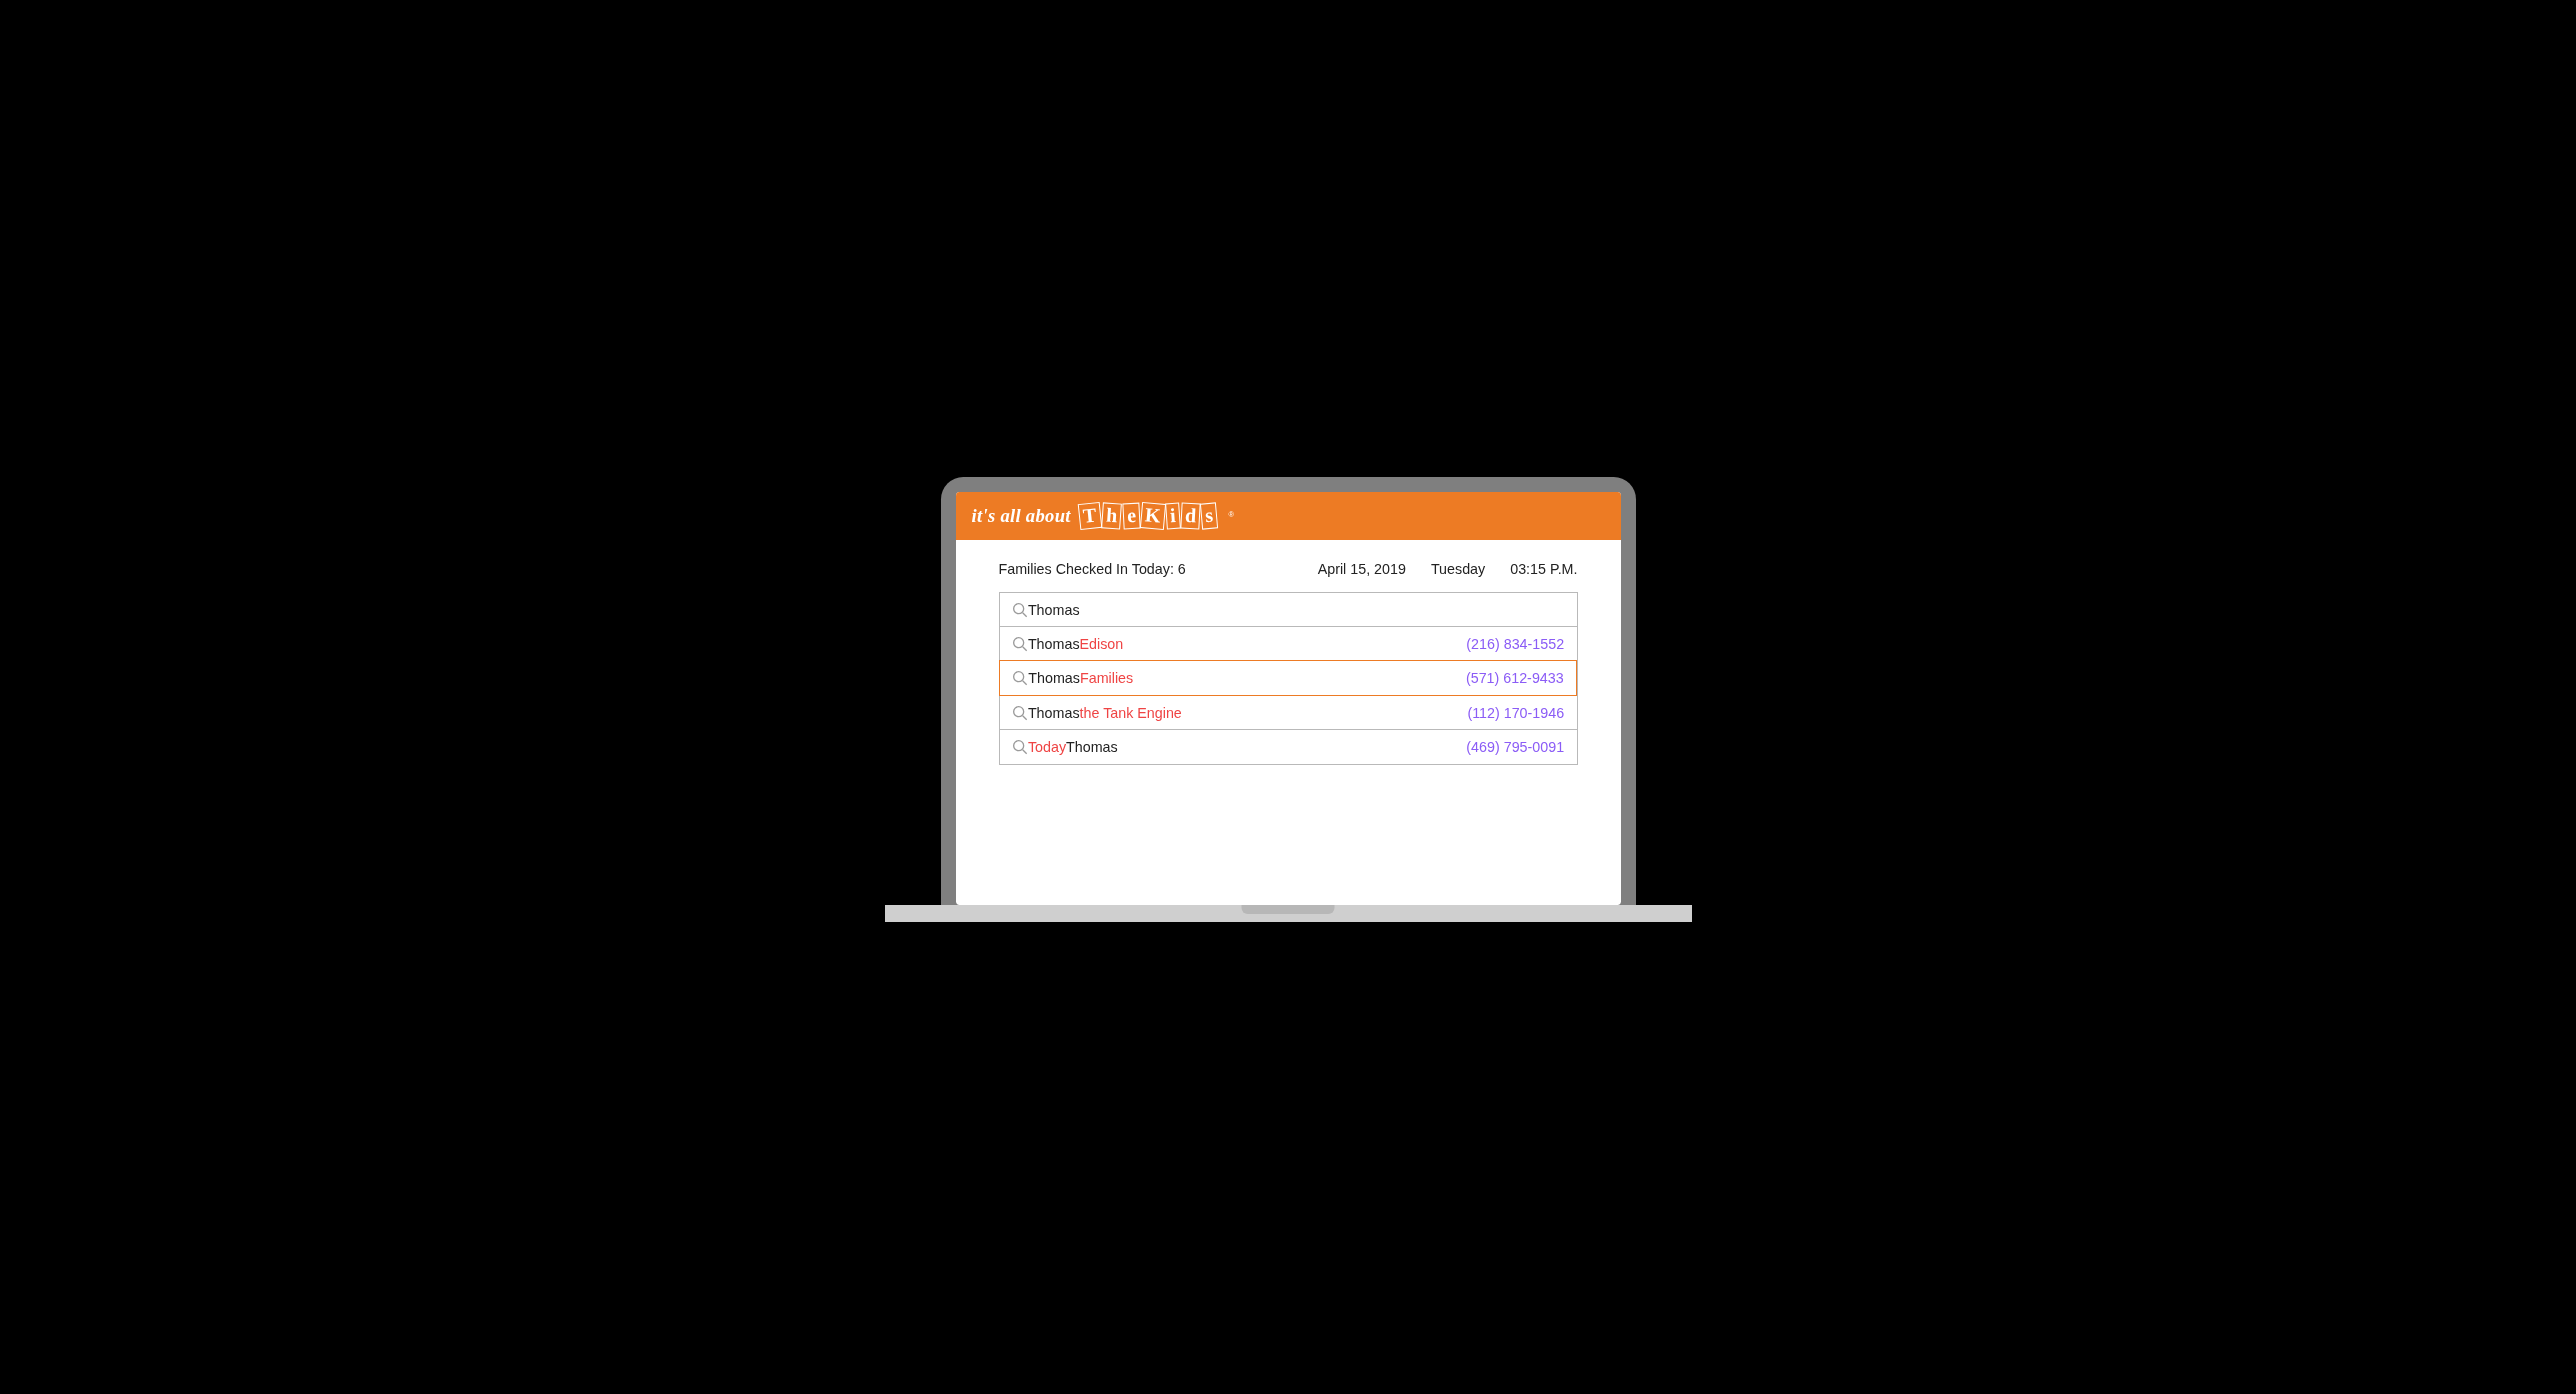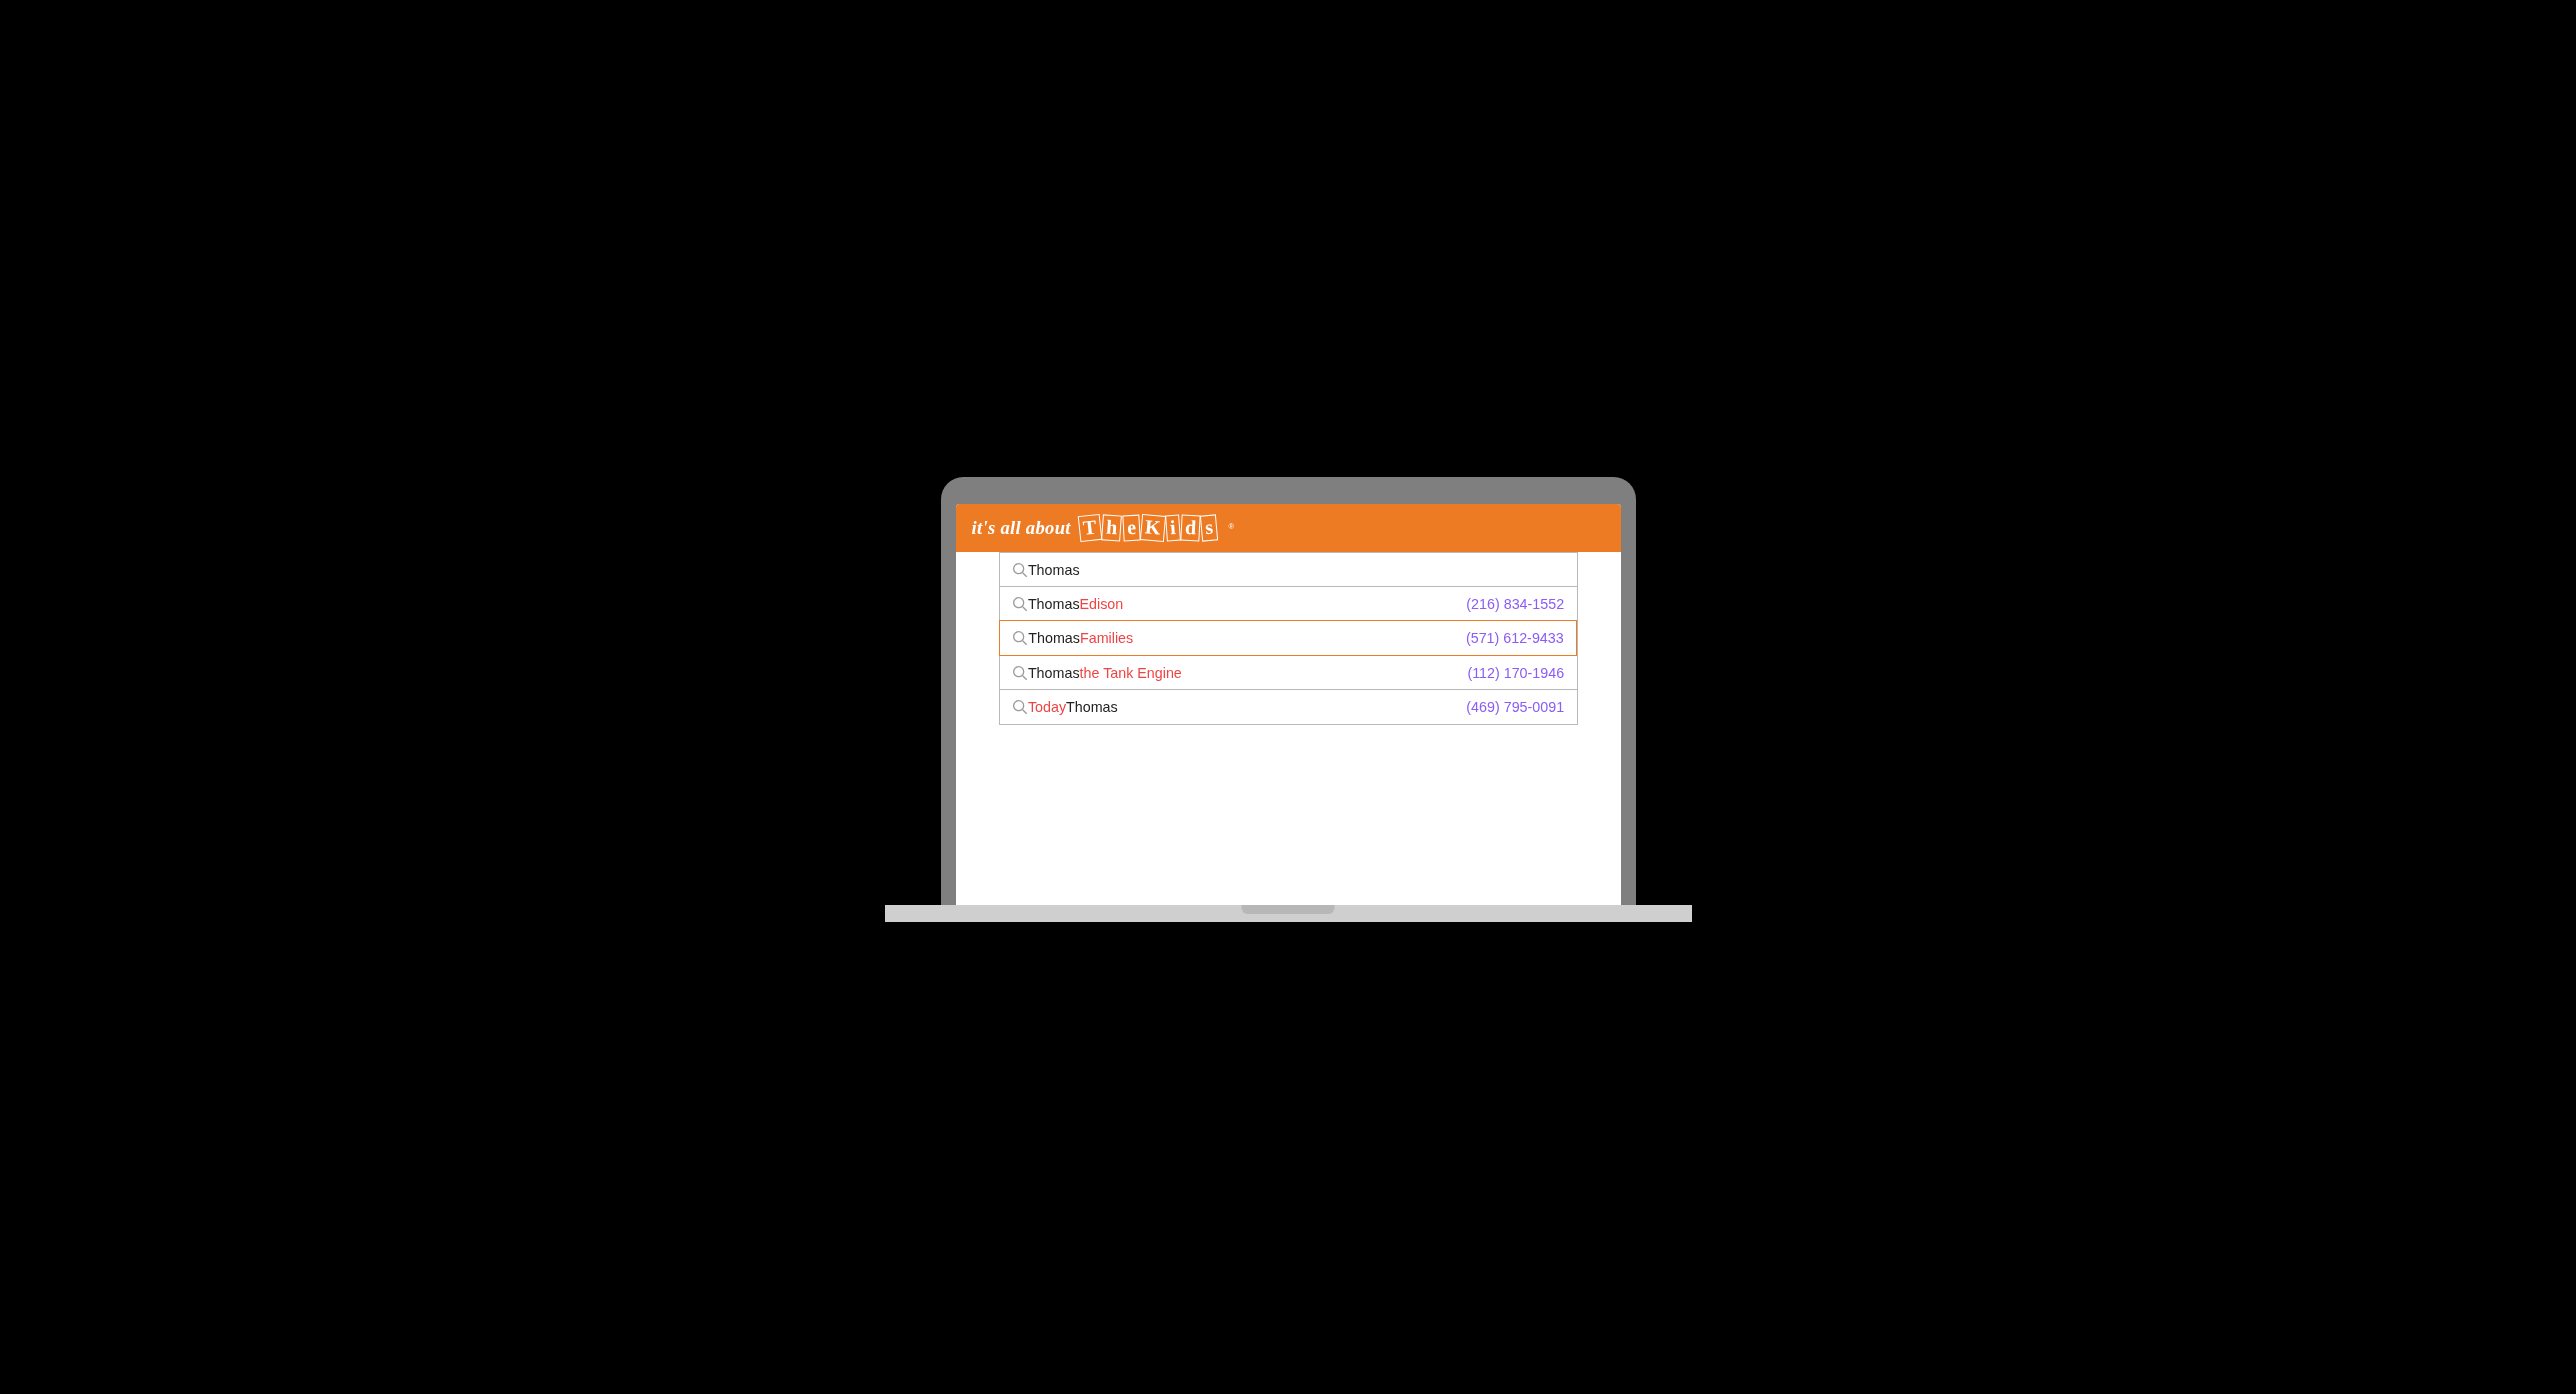--- a/index.html
+++ b/index.html
@@ -32,21 +32,20 @@
     padding: 15px 15px 0 15px;
   }
   .screen {
     width: 100%;
     height: 413px;
     background: #fff;
     border-radius: 3.7px;
     overflow: hidden;
     display: flex;
     flex-direction: column;
-    margin-top: 12px;
   }
   .laptop-base {
     position: absolute;
     left: 62px;
     right: 62px;
     top: 460px;
     height: 17.4px;
     background: #cfcfcf;
   }
   .laptop-notch {
@@ -167,20 +166,28 @@
             <span class="bbox r2">h</span>
             <span class="bbox r3">e</span>
             <span class="bbox r4">K</span>
             <span class="bbox r5">i</span>
             <span class="bbox r6">d</span>
             <span class="bbox r7">s</span>
           </span>
           <span class="reg">®</span>
         </div>
 
+        <div class="status-bar">
+          <div class="status-left">Families Checked In Today: 6</div>
+          <div class="status-right">
+            <span>April 15, 2019</span>
+            <span>Tuesday</span>
+            <span>03:15 P.M.</span>
+          </div>
+        </div>
 
         <div class="search-panel">
 
           <div class="row input-row">
             <svg class="mag" viewBox="0 0 24 24">
               <circle cx="10" cy="10" r="7.5"></circle>
                 <line x1="16" y1="16" x2="22" y2="22"></line>
             </svg>
             <span class="search-text">Thomas</span>
           </div>

